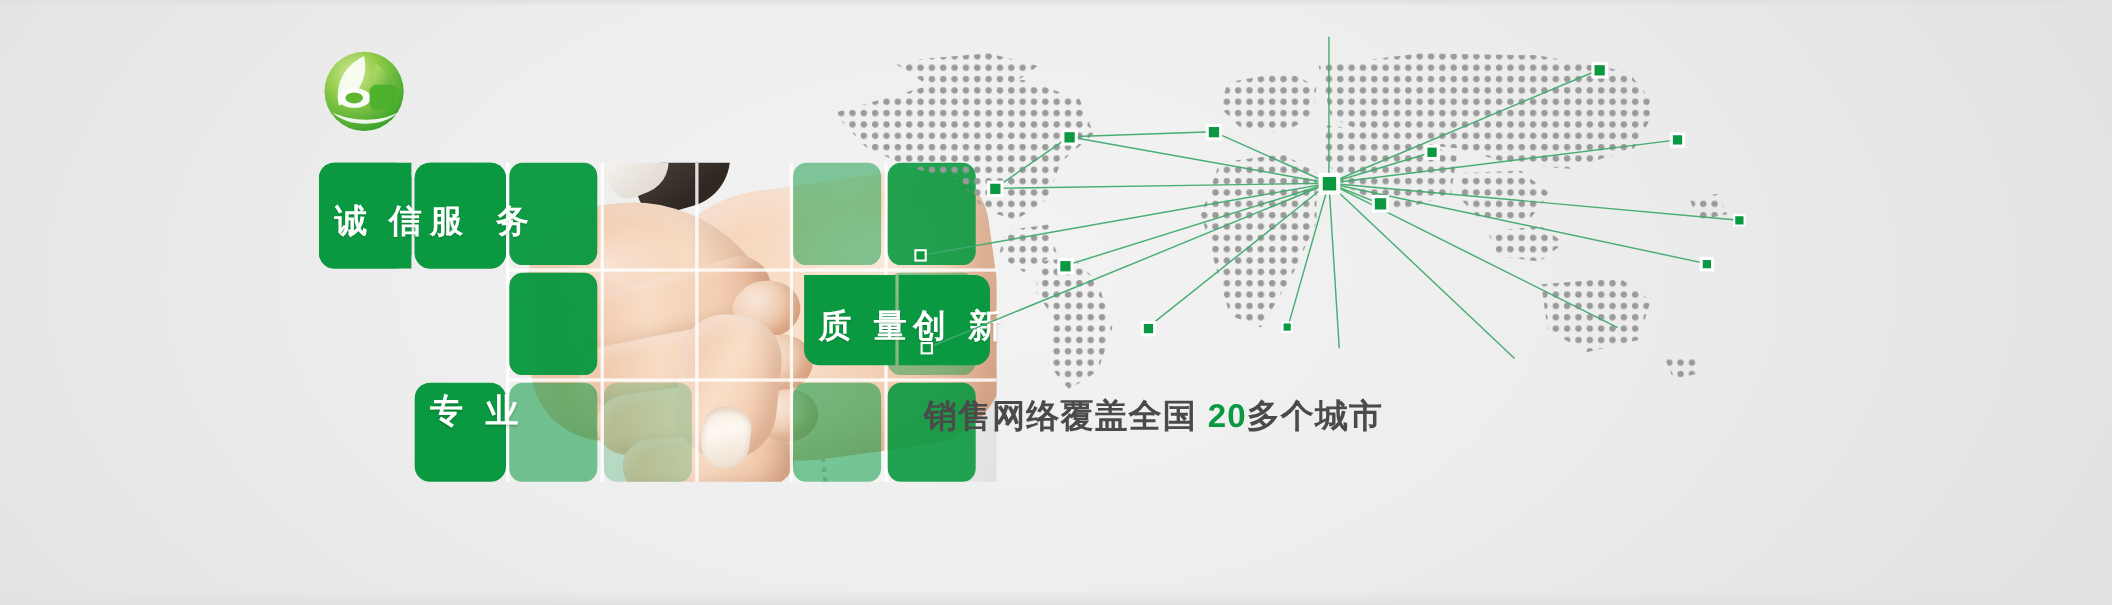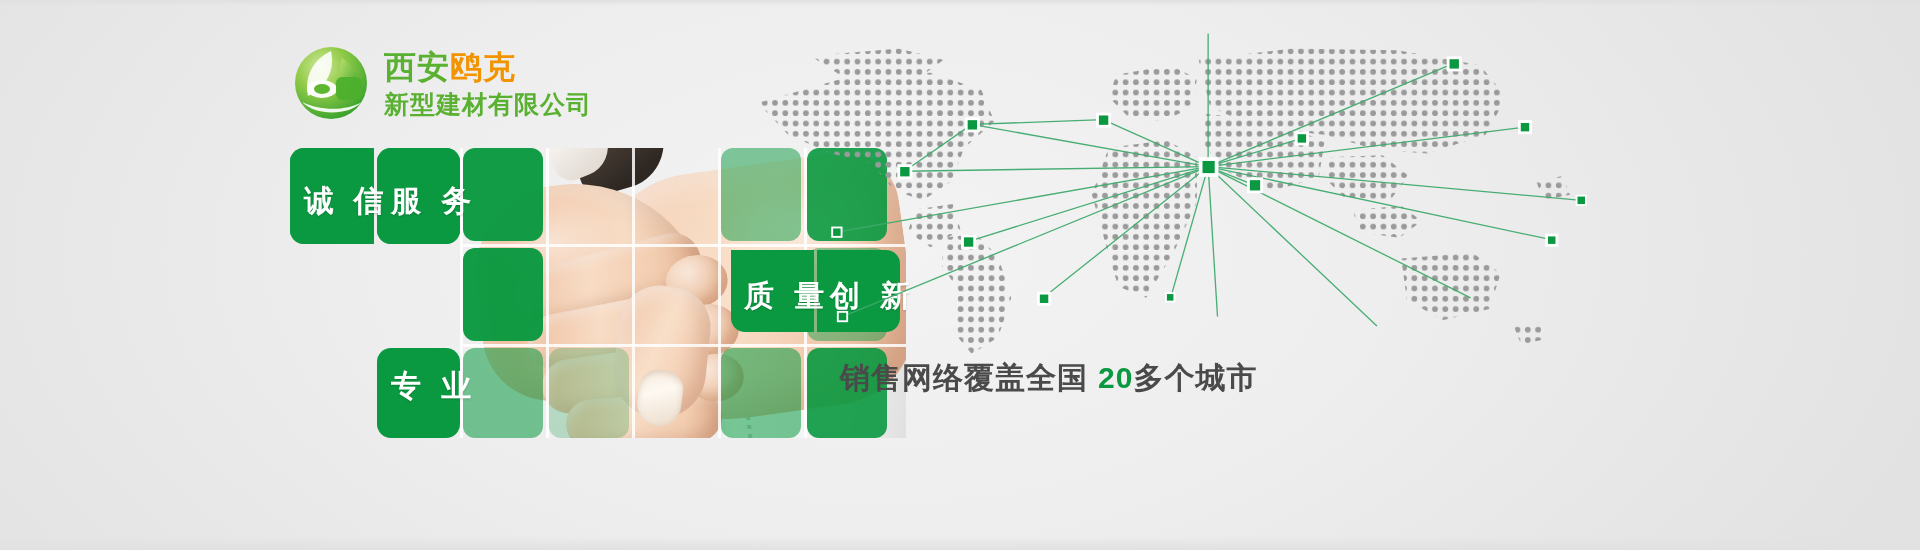--- a/index.html
+++ b/index.html
@@ -155,26 +155,20 @@
         </defs>
         <circle cx="39" cy="39" r="36" fill="url(#gl)"></circle>
         <path d="M39 7 C20 16 12 34 16 52 C30 46 44 30 39 7 Z" fill="#ffffff" opacity="0.88"></path>
         <path d="M50 14 C64 24 70 40 66 56 C52 50 44 30 50 14 Z" fill="url(#gl2)" opacity="0.95"></path>
         <ellipse cx="30" cy="45" rx="15" ry="9" fill="#ffffff" opacity="0.95"></ellipse>
         <ellipse cx="30" cy="45" rx="8" ry="5" fill="#5fb731"></ellipse>
         <rect x="44" y="33" width="26" height="23" rx="6" fill="#4db02c" opacity="0.95"></rect>
         <path d="M10 58 C26 66 52 68 70 58 C56 72 24 72 10 58 Z" fill="#ffffff" opacity="0.9"></path>
       </svg>
     </div>
-    <div class="logo-text">
-      <div class="logo-line1">
-        <span class="cn-city">西安</span><span class="cn-brand">鸥克</span>
-      </div>
-      <div class="logo-line2">新型建材有限公司</div>
-    </div>
   </div>
 
   <div id="mosaic">
 
     <div class="photo-layer">
       <div class="hand cuff"></div>
       <div class="cuff-dash"></div>
       <div class="hand darkcuff"></div>
       <div class="hand darkcuff2"></div>
       <div class="hand hand-r"></div>
@@ -214,22 +208,22 @@
       <div class="tile" style="left:431px;top:0px;width:80px;height:93px;border-radius:12px;opacity:.5;"></div>
       <div class="tile" style="left:517px;top:0px;width:80px;height:93px;border-radius:12px;opacity:.9;"></div>
       <div class="tile" style="left:173px;top:100px;width:80px;height:93px;border-radius:12px;opacity:.97;"></div>
       <div class="tile" style="left:517px;top:100px;width:80px;height:93px;border-radius:12px;opacity:.45;"></div>
       <div class="tile" style="left:173px;top:200px;width:80px;height:90px;border-radius:12px;opacity:.55;"></div>
       <div class="tile" style="left:259px;top:200px;width:80px;height:90px;border-radius:12px;opacity:.25;"></div>
       <div class="tile" style="left:431px;top:200px;width:80px;height:90px;border-radius:12px;opacity:.55;"></div>
       <div class="tile" style="left:517px;top:200px;width:80px;height:90px;border-radius:12px;opacity:.9;"></div>
 
       <span class="tile-label" style="left:14px;top:33px;font-family:Liberation Serif, serif;">诚 信</span>
-      <span class="tile-label" style="left:101px;top:33px;">服 务</span>
-      <span class="tile-label" style="left:101px;top:218px;">专 业</span>
+      <span class="tile-label" style="left:101px;top:33px;font-family:Liberation Mono, monospace;">服 务</span>
+      <span class="tile-label" style="left:101px;top:206px;">专 业</span>
     </div>
   </div>
 
   <div style="position:absolute;left:731px;top:250px;width:173px;height:82px;">
     <div class="tile round-all" style="left:0px;top:0px;width:83px;height:82px;border-radius:0 0 0 14px;"></div>
     <div class="tile round-all" style="left:86px;top:0px;width:83px;height:82px;border-radius:0 14px 14px 0;"></div>
     <span class="tile-label" style="left:13px;top:26px;">质 量</span>
     <span class="tile-label" style="left:99px;top:26px;">创 新</span>
   </div>
 

